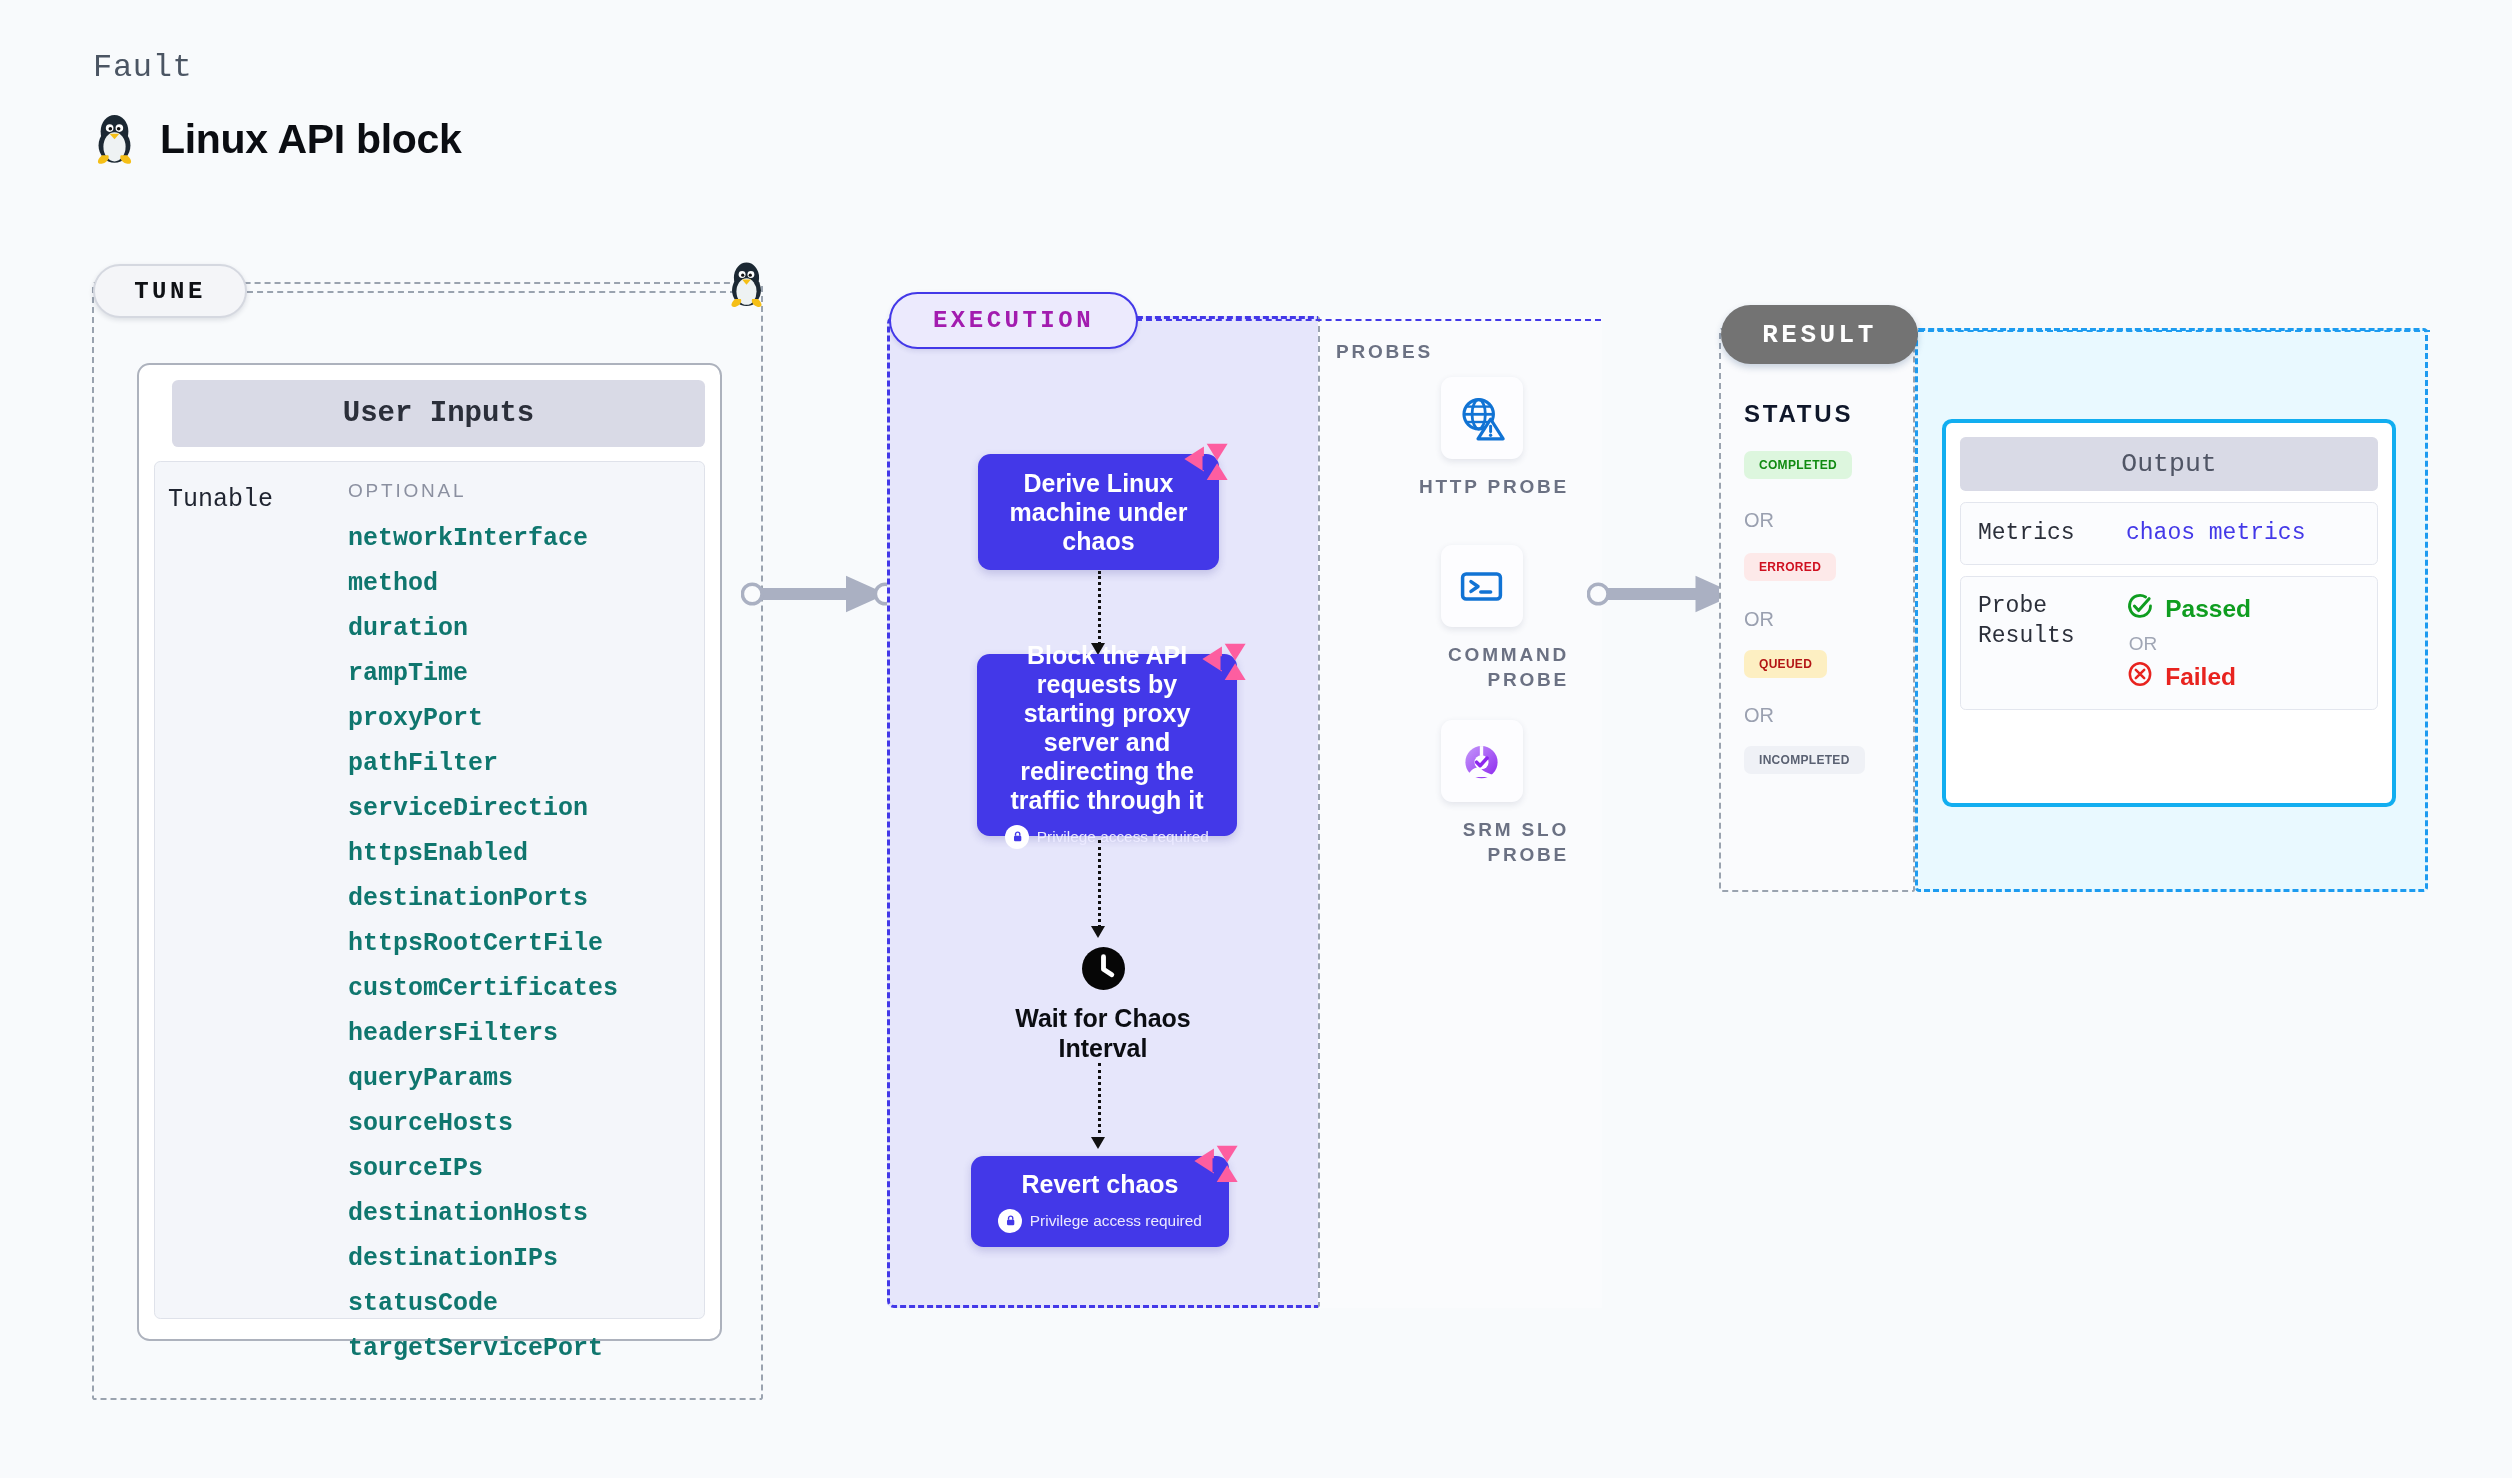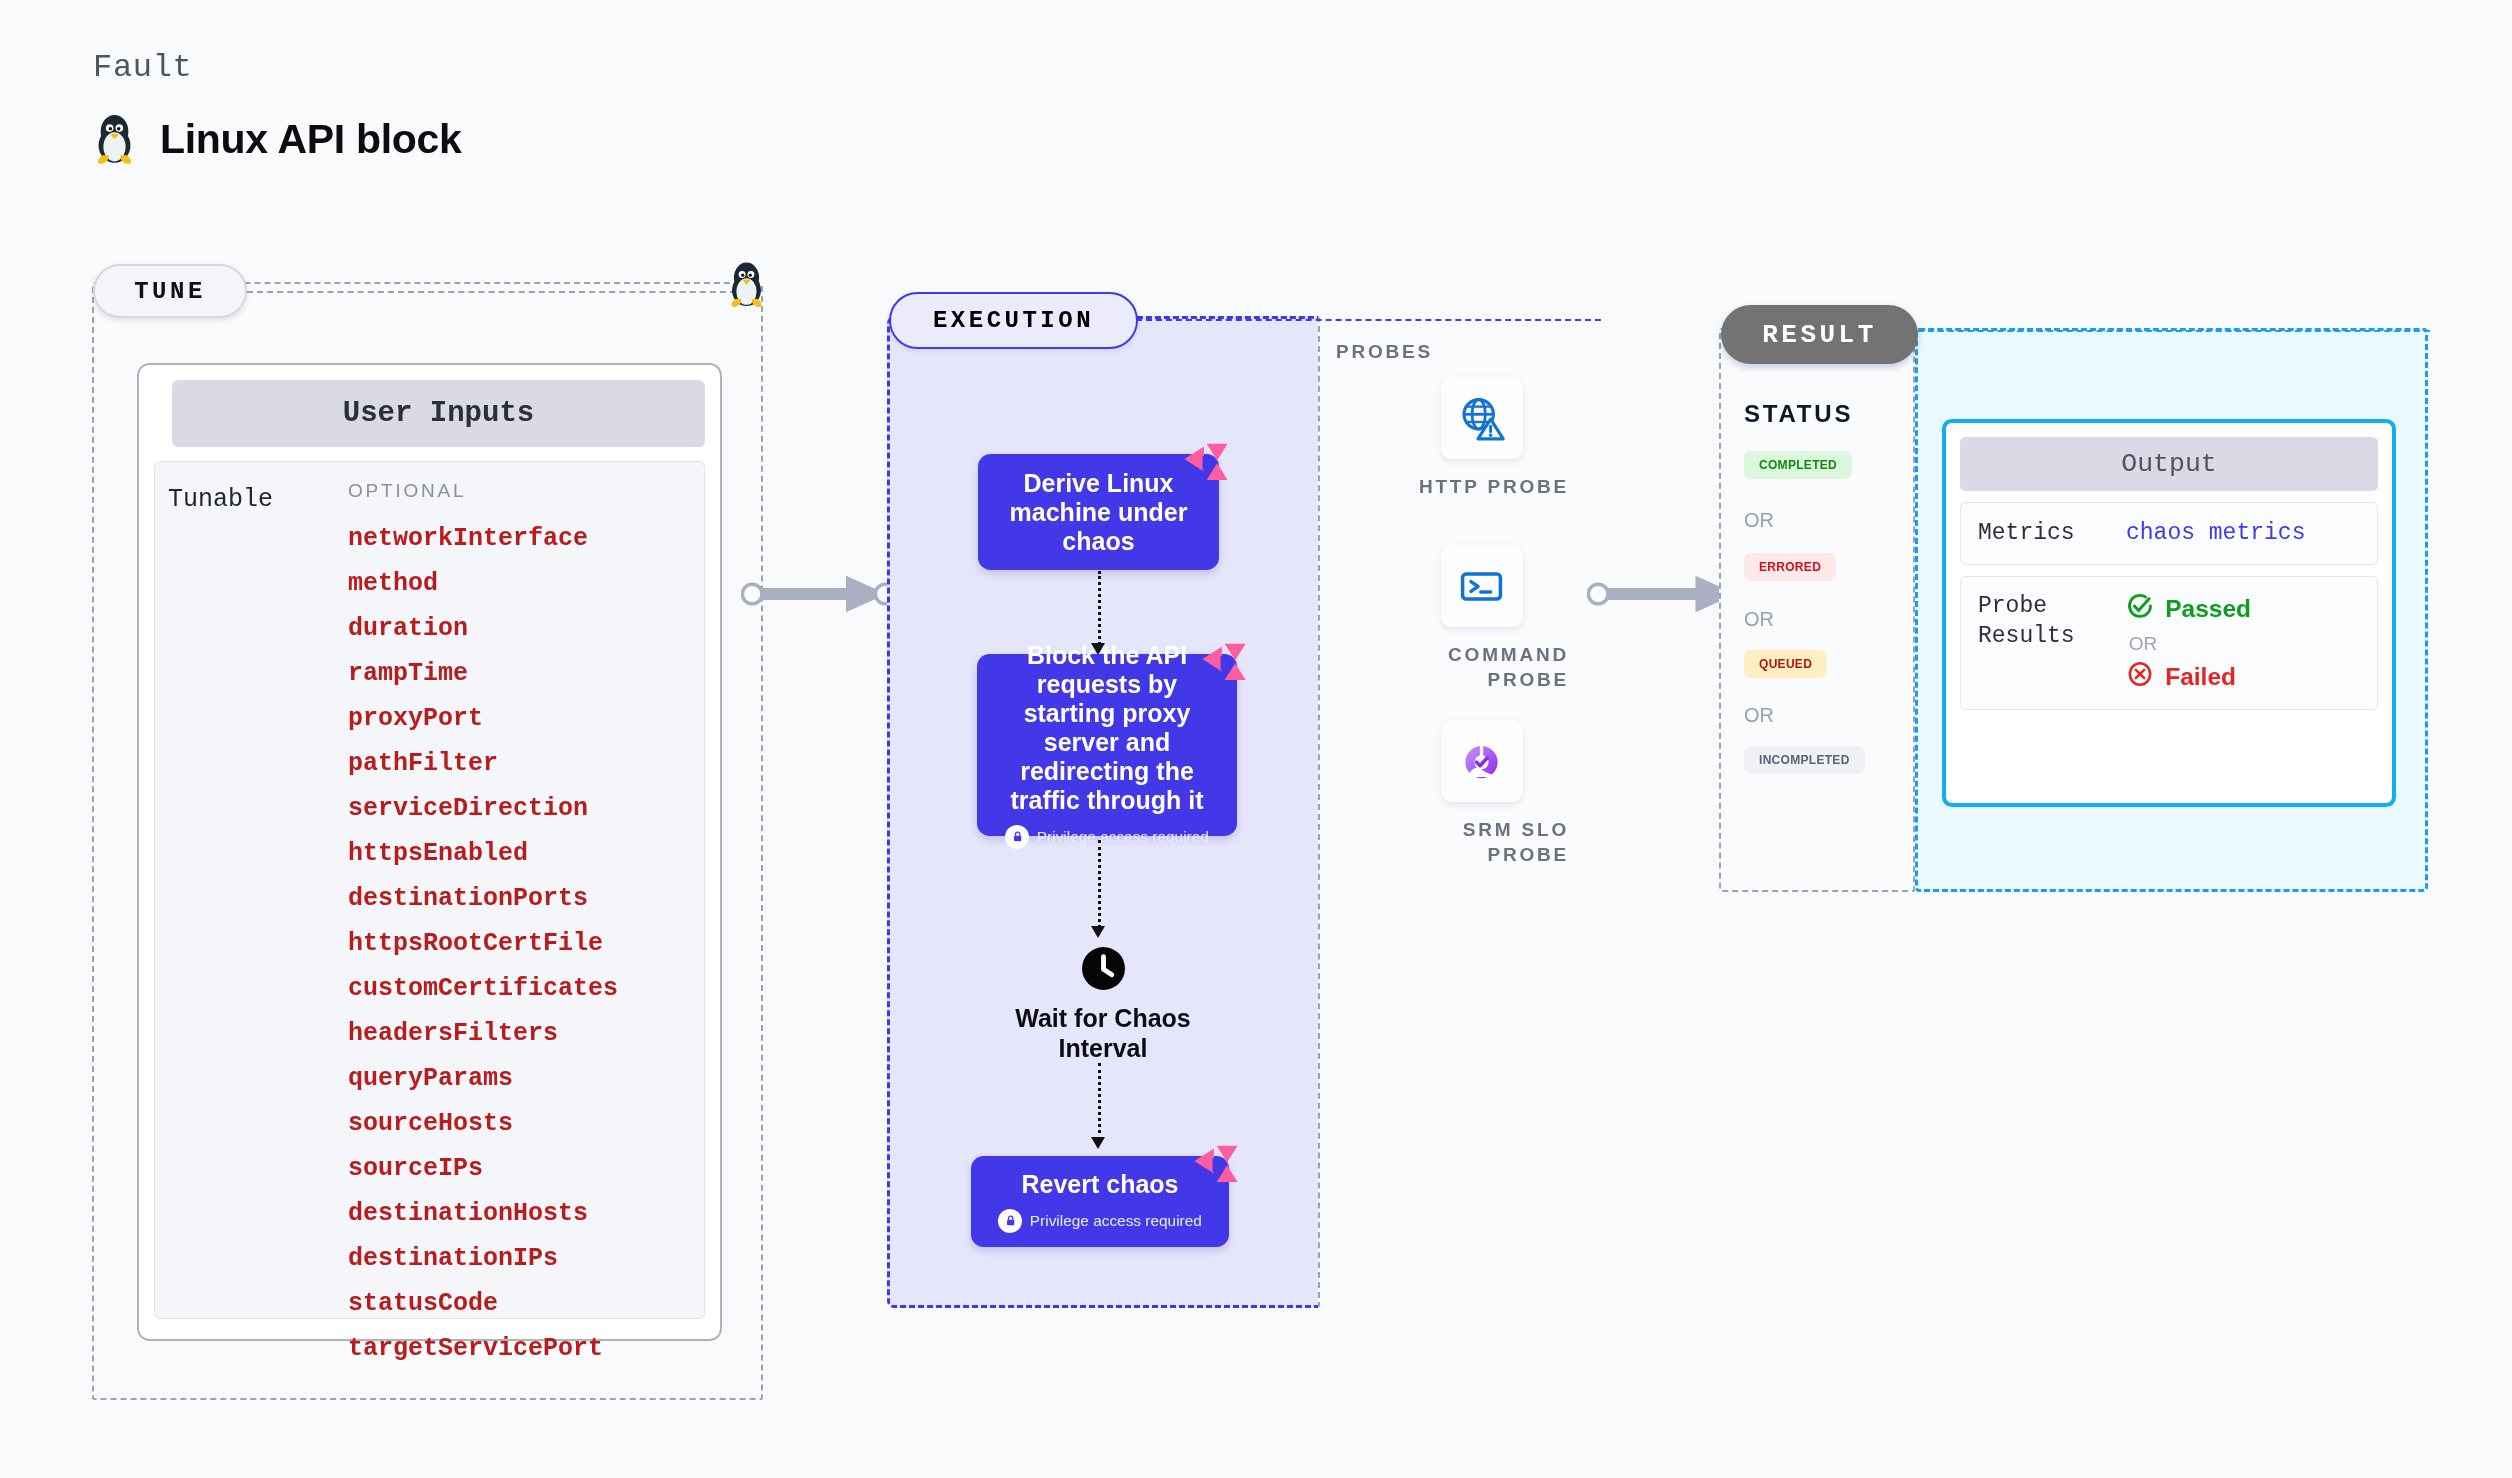--- a/index.html
+++ b/index.html
@@ -55,21 +55,21 @@
     border-radius:698px;font-family:"Liberation Mono",monospace;font-weight:700;
     letter-spacing:3.5px;
   }
   .pill-tune{
     left:93px;top:264px;width:154px;height:54px;
     background:#f4f5f8;border:2.1px solid #d5d8e0;color:#0f1115;font-size:24px;
     box-shadow:0 2.1px 4.9px rgba(30,35,60,.13);
   }
   .pill-exec{
     left:889px;top:292px;width:249px;height:57px;
-    background:#eceafd;border:2.8px solid #4338e8;color:#000000;font-size:24px;
+    background:#eceafd;border:2.8px solid #4338e8;color:#a21caf;font-size:24px;
     box-shadow:0 2.1px 5.6px rgba(40,40,120,.12);
   }
   .pill-result{
     left:1721px;top:305px;width:197px;height:59px;
     background:#737373;border:none;color:#ffffff;font-size:26px;
     box-shadow:0 3.5px 7px rgba(20,60,110,.22);
   }
 
   
   .leader{position:absolute;height:0;border-top:2.8px dashed #9aa3af;}
@@ -96,21 +96,21 @@
     font-family:"Liberation Mono",monospace;font-size:25px;color:#1f2430;
     width:180px;flex:0 0 180px;padding-top:4.2px;
   }
   .optional-col{flex:1;}
   .optional-head{
     font-family:"Liberation Sans",sans-serif;font-size:19px;letter-spacing:2.8px;
     color:#8b90a0;margin-bottom:24px;
   }
   .tunable-item{
     font-family:"Liberation Mono",monospace;font-size:25px;font-weight:700;
-    color:#b91c1c;line-height:1;margin-bottom:20px;white-space:nowrap;
+    color:#0f766e;line-height:1;margin-bottom:20px;white-space:nowrap;
   }
 
   
   .step{
     position:absolute;box-sizing:border-box;background:#4338e8;color:#fff;
     border-radius:12.6px;display:flex;flex-direction:column;align-items:center;
     justify-content:center;text-align:center;font-weight:700;
     box-shadow:0 3.5px 8.4px rgba(50,45,150,.20);
   }
   .step .lbl{padding:0 12.6px;}

